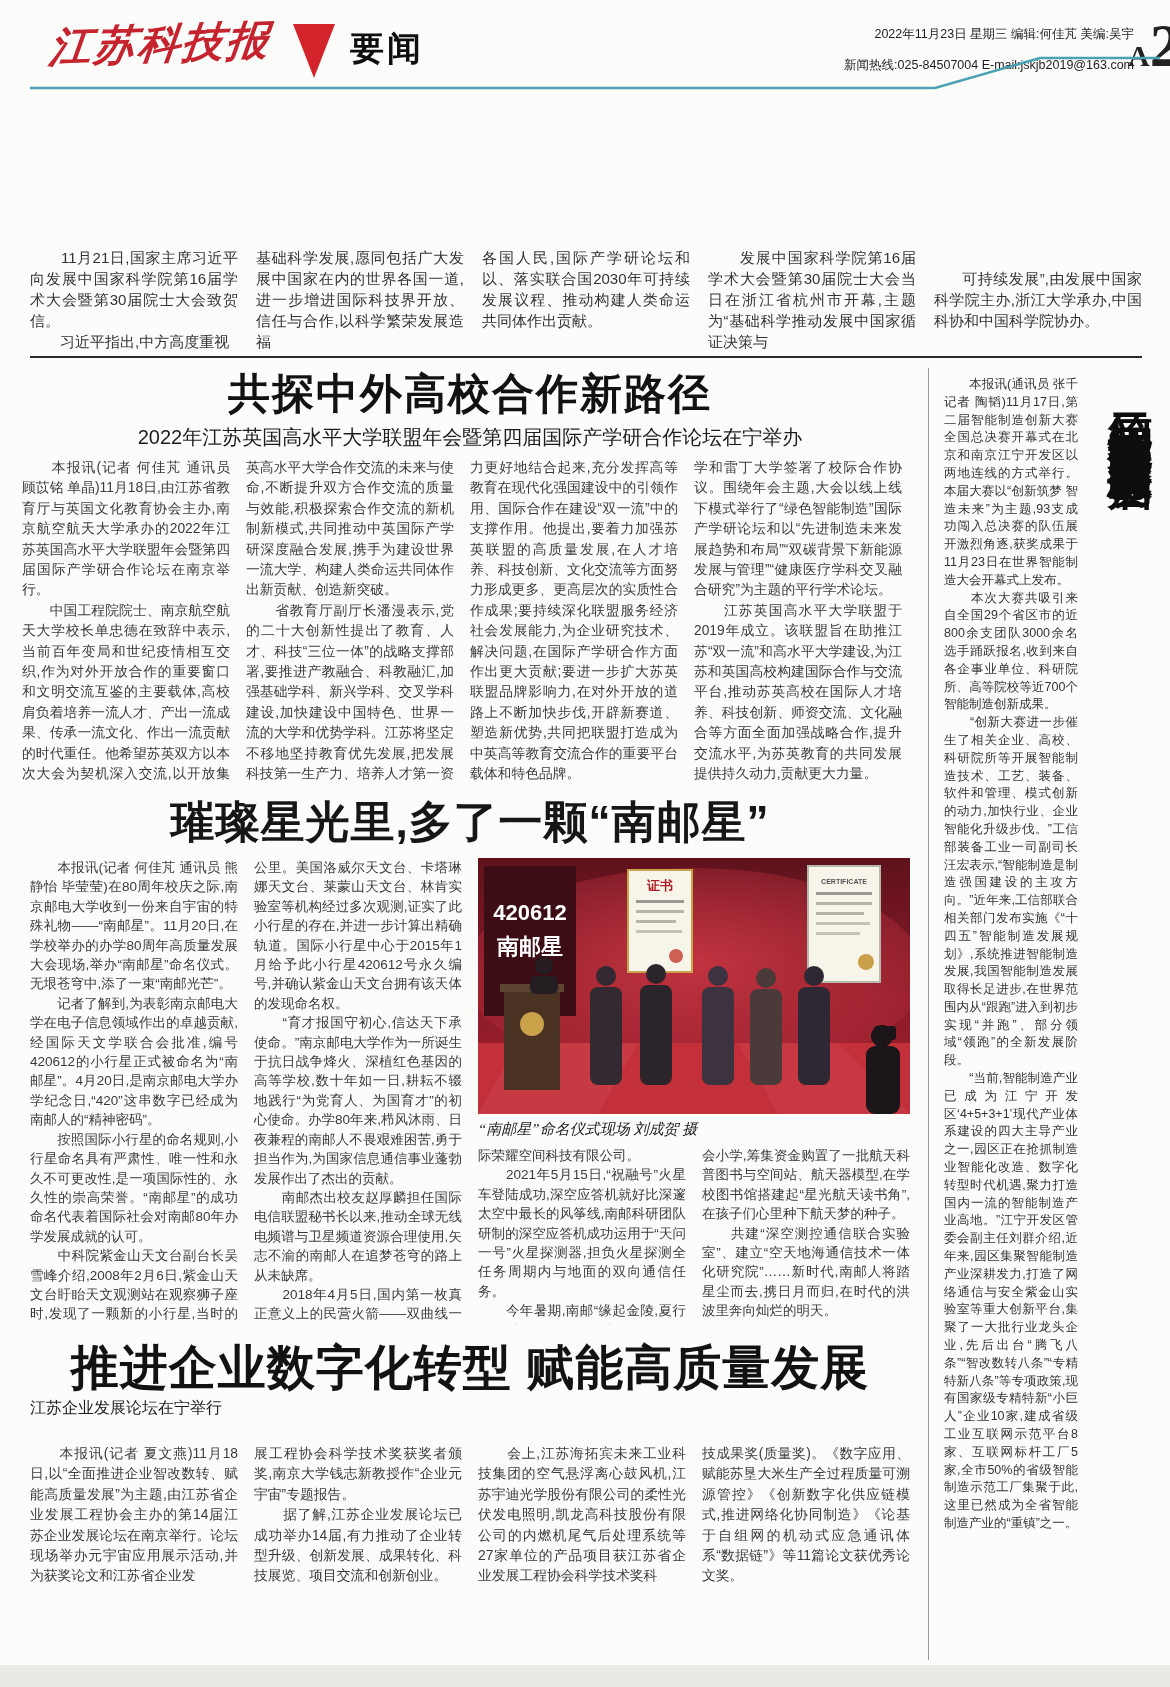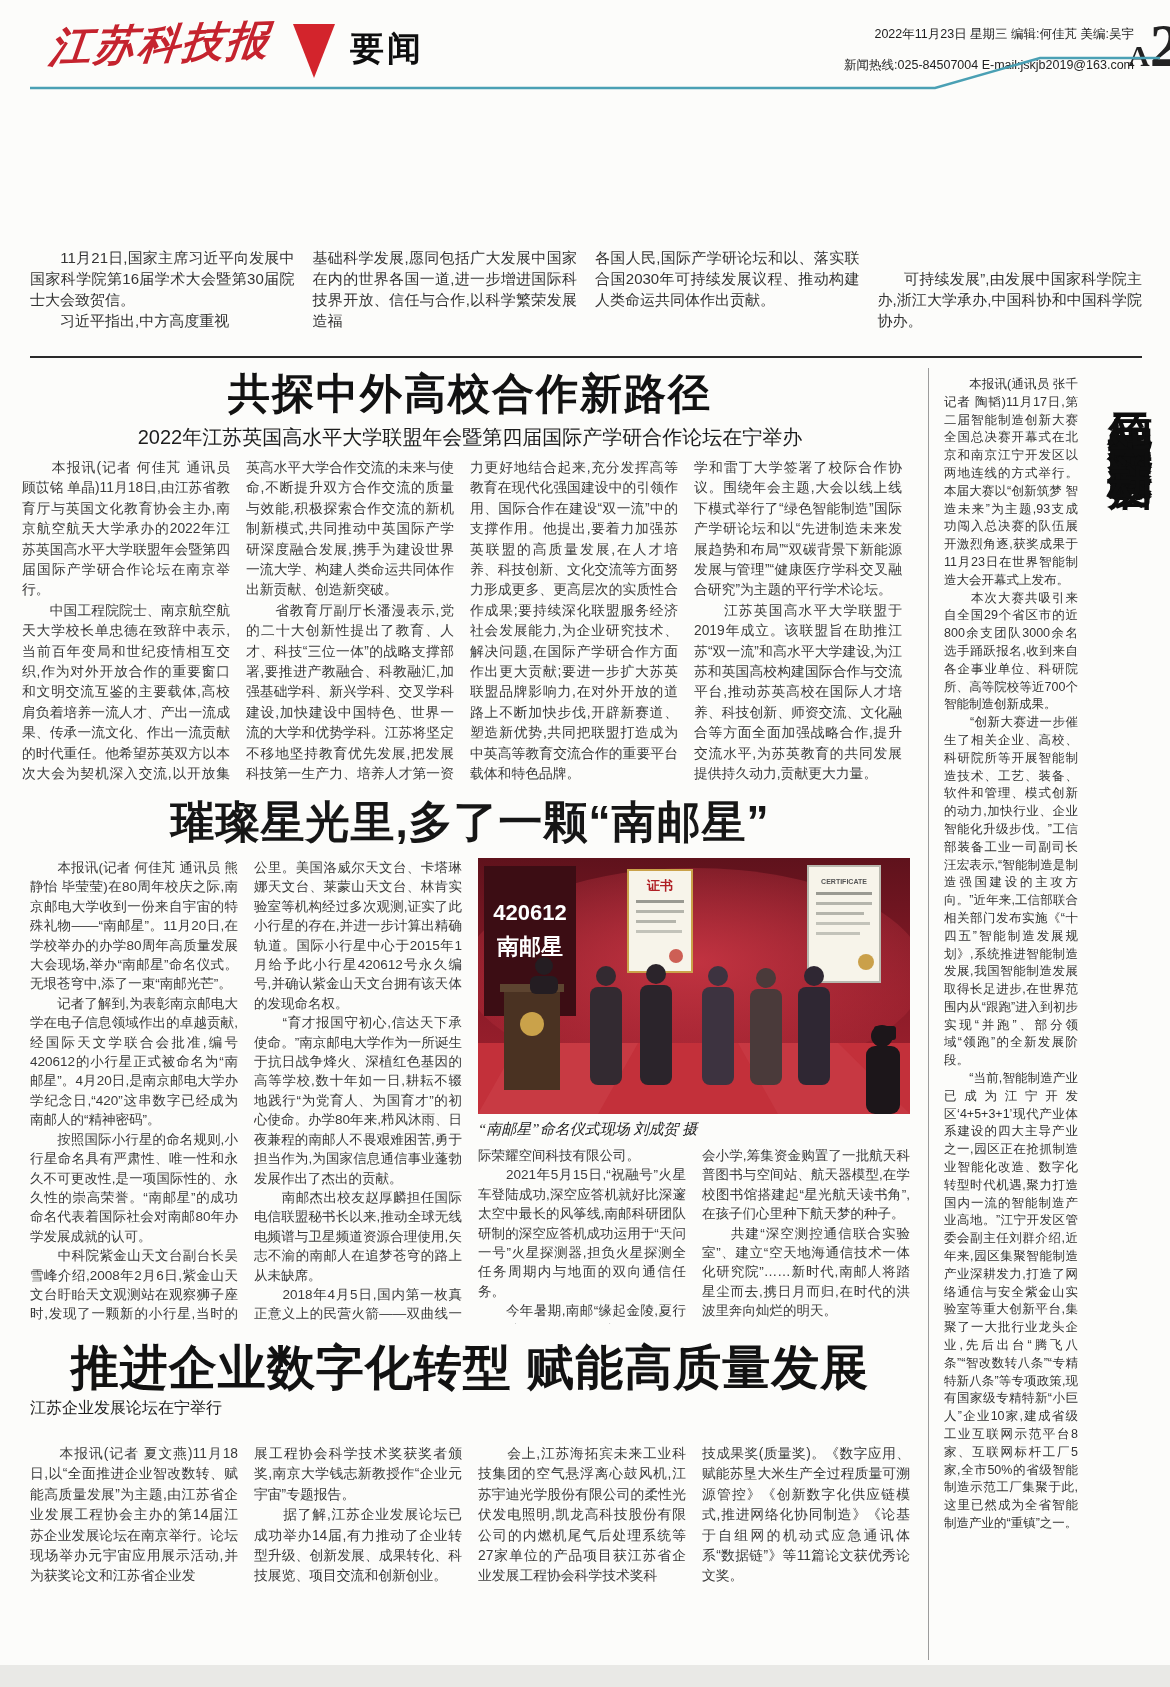--- a/index.html
+++ b/index.html
@@ -76,20 +76,21 @@
   <div class="page-num"><span class="pl">A</span><span class="pn">2</span></div>
   <svg class="header-rule" viewBox="0 0 1170 100">
     <polyline points="30,88 935,88 1040,58 1160,58" fill="none" stroke="#4aa0b4" stroke-width="2.5"></polyline>
   </svg>
 
   <div class="lead-cols">
     <div class="lead-col">　　11月21日,国家主席习近平向发展中国家科学院第16届学术大会暨第30届院士大会致贺信。
 　　习近平指出,中方高度重视</div>
     <div class="lead-col">基础科学发展,愿同包括广大发展中国家在内的世界各国一道,进一步增进国际科技界开放、信任与合作,以科学繁荣发展造福</div>
     <div class="lead-col">各国人民,国际产学研论坛和以、落实联合国2030年可持续发展议程、推动构建人类命运共同体作出贡献。</div>
+    <div class="lead-col">　　发展中国家科学院第16届学术大会暨第30届院士大会当日在浙江省杭州市开幕,主题为“基础科学推动发展中国家循证决策与</div>
     <div class="lead-col">
       <span>可持续发展”,由发展中国家科学院主办,浙江大学承办,中国科协和中国科学院协办。</span>
       
     </div>
   </div>
   <div class="rule-h"></div>
 
   <div class="a2-head">共探中外高校合作新路径</div>
   <div class="a2-sub">2022年江苏英国高水平大学联盟年会暨第四届国际产学研合作论坛在宁举办</div>
   <div class="a2-cols">

